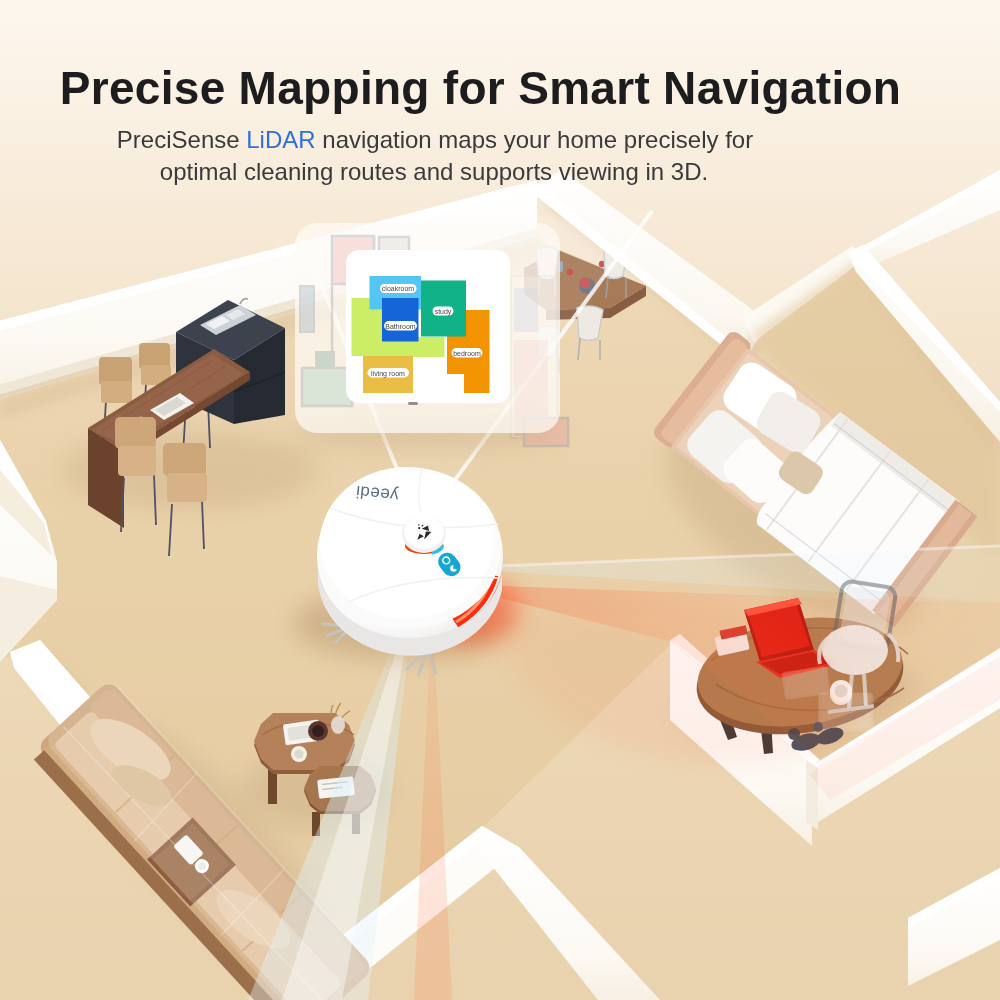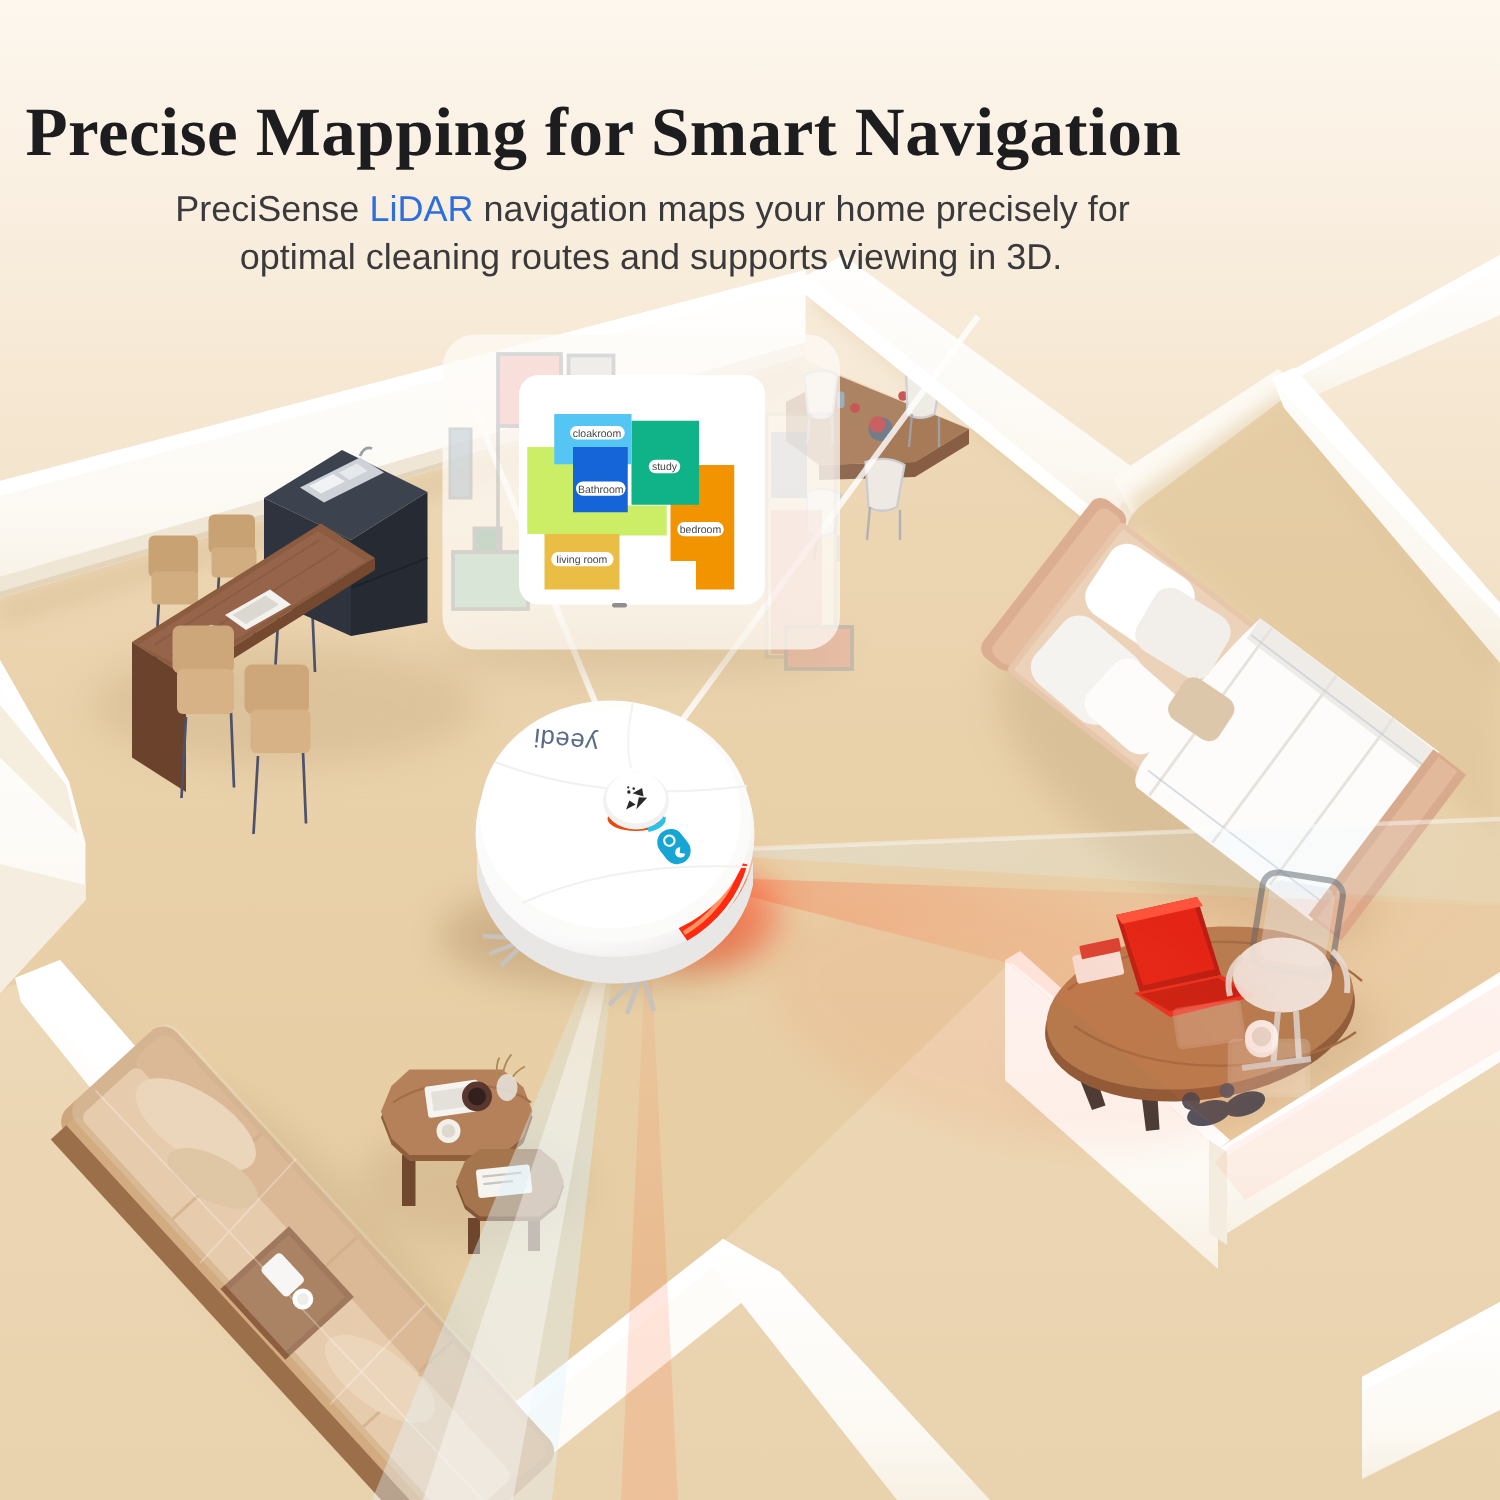--- a/index.html
+++ b/index.html
@@ -1,18 +1,18 @@
 <!DOCTYPE html>
 <html><head>
 <meta charset="utf-8">
 <style>
   html,body{margin:0;padding:0;}
   body{width:1000px;height:1000px;overflow:hidden;font-family:"Liberation Sans",sans-serif;}
   .stage{position:relative;width:1000px;height:1000px;background:linear-gradient(180deg,#fdf7ee 0%,#faf0e2 12%,#f6e8d3 25%,#f2e1c7 40%,#eedabb 60%,#ebd5b2 80%,#e9d2ae 100%);}
-  .title{position:absolute;top:61px;left:0;width:944px;text-align:left;font-size:46px;font-weight:bold;color:#1d1d1f;letter-spacing:0.3px;text-indent:17px;font-family:Liberation Serif, serif;}
+  .title{position:absolute;top:61px;left:0;width:944px;text-align:center;font-size:46px;font-weight:bold;color:#1d1d1f;letter-spacing:0.3px;text-indent:17px;}
   .sub{position:absolute;top:124px;left:0;width:868px;text-align:center;font-size:24px;color:#3a3a3c;line-height:31.5px;text-indent:2px;}
   .sub b{color:#2e6fde;font-weight:normal;}
   svg{position:absolute;top:0;left:0;}
 </style>
 </head>
 <body>
 <div class="stage">
 
 <svg width="1000" height="1000" viewBox="0 0 1000 1000">
 <defs>

